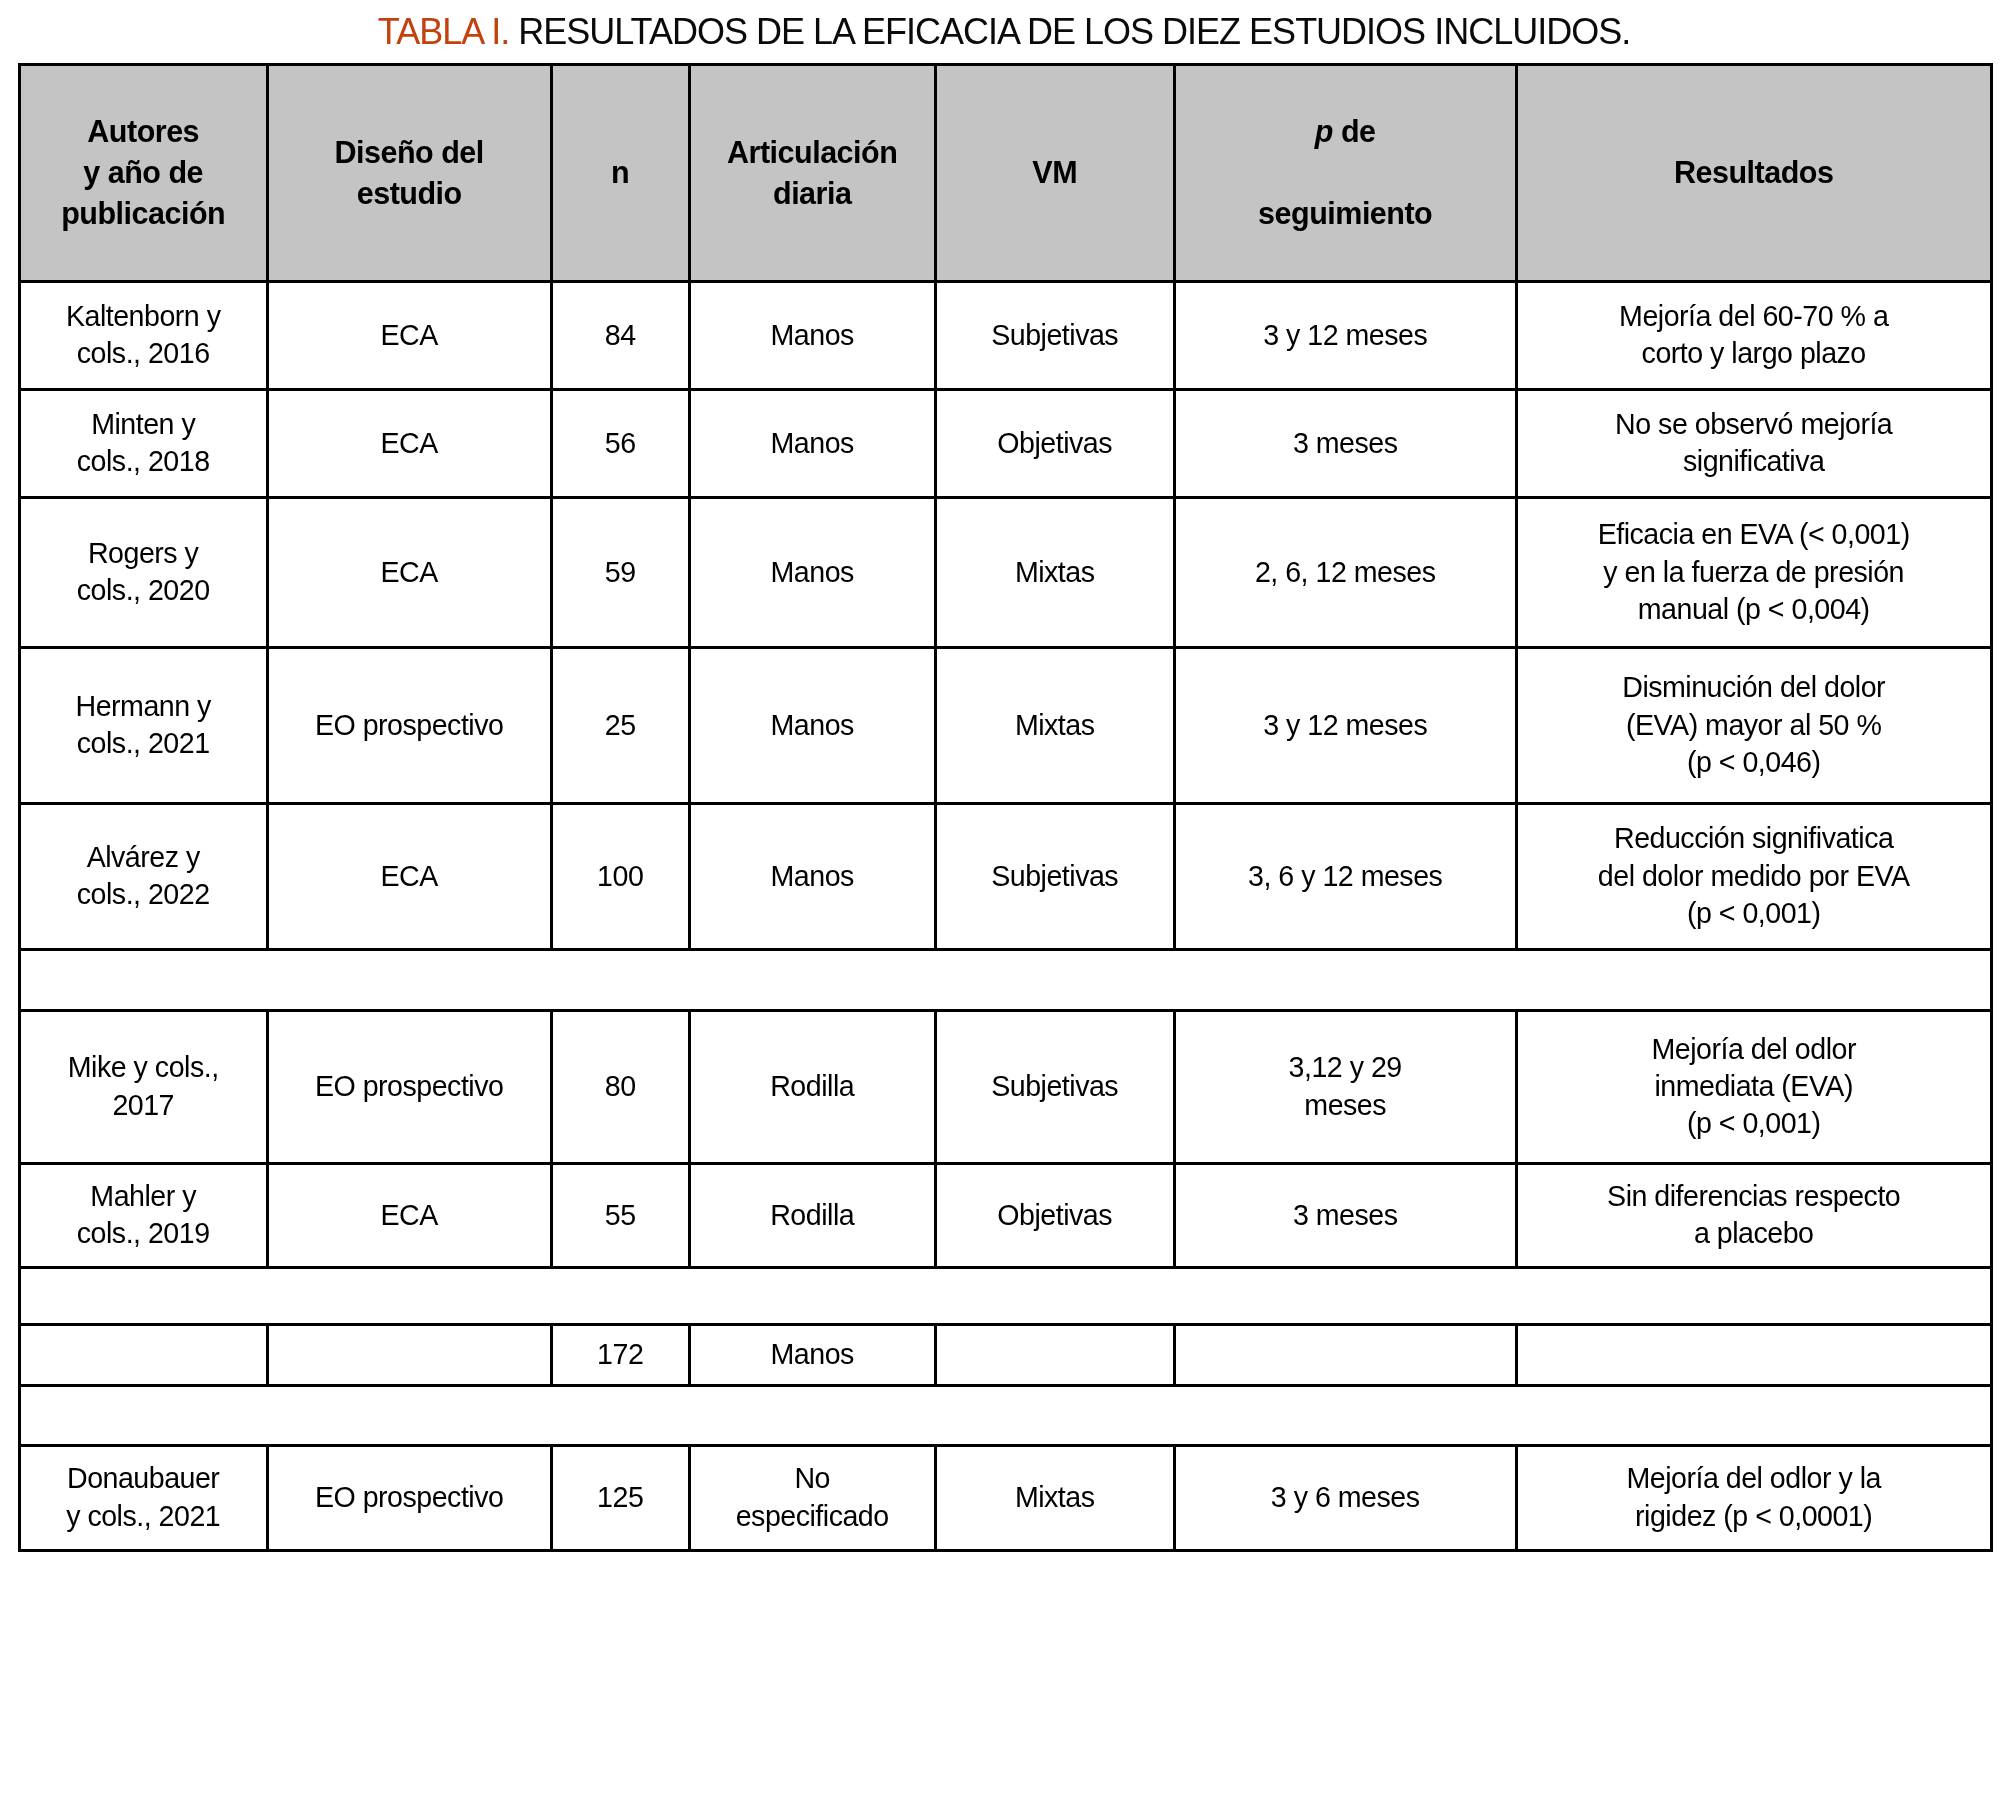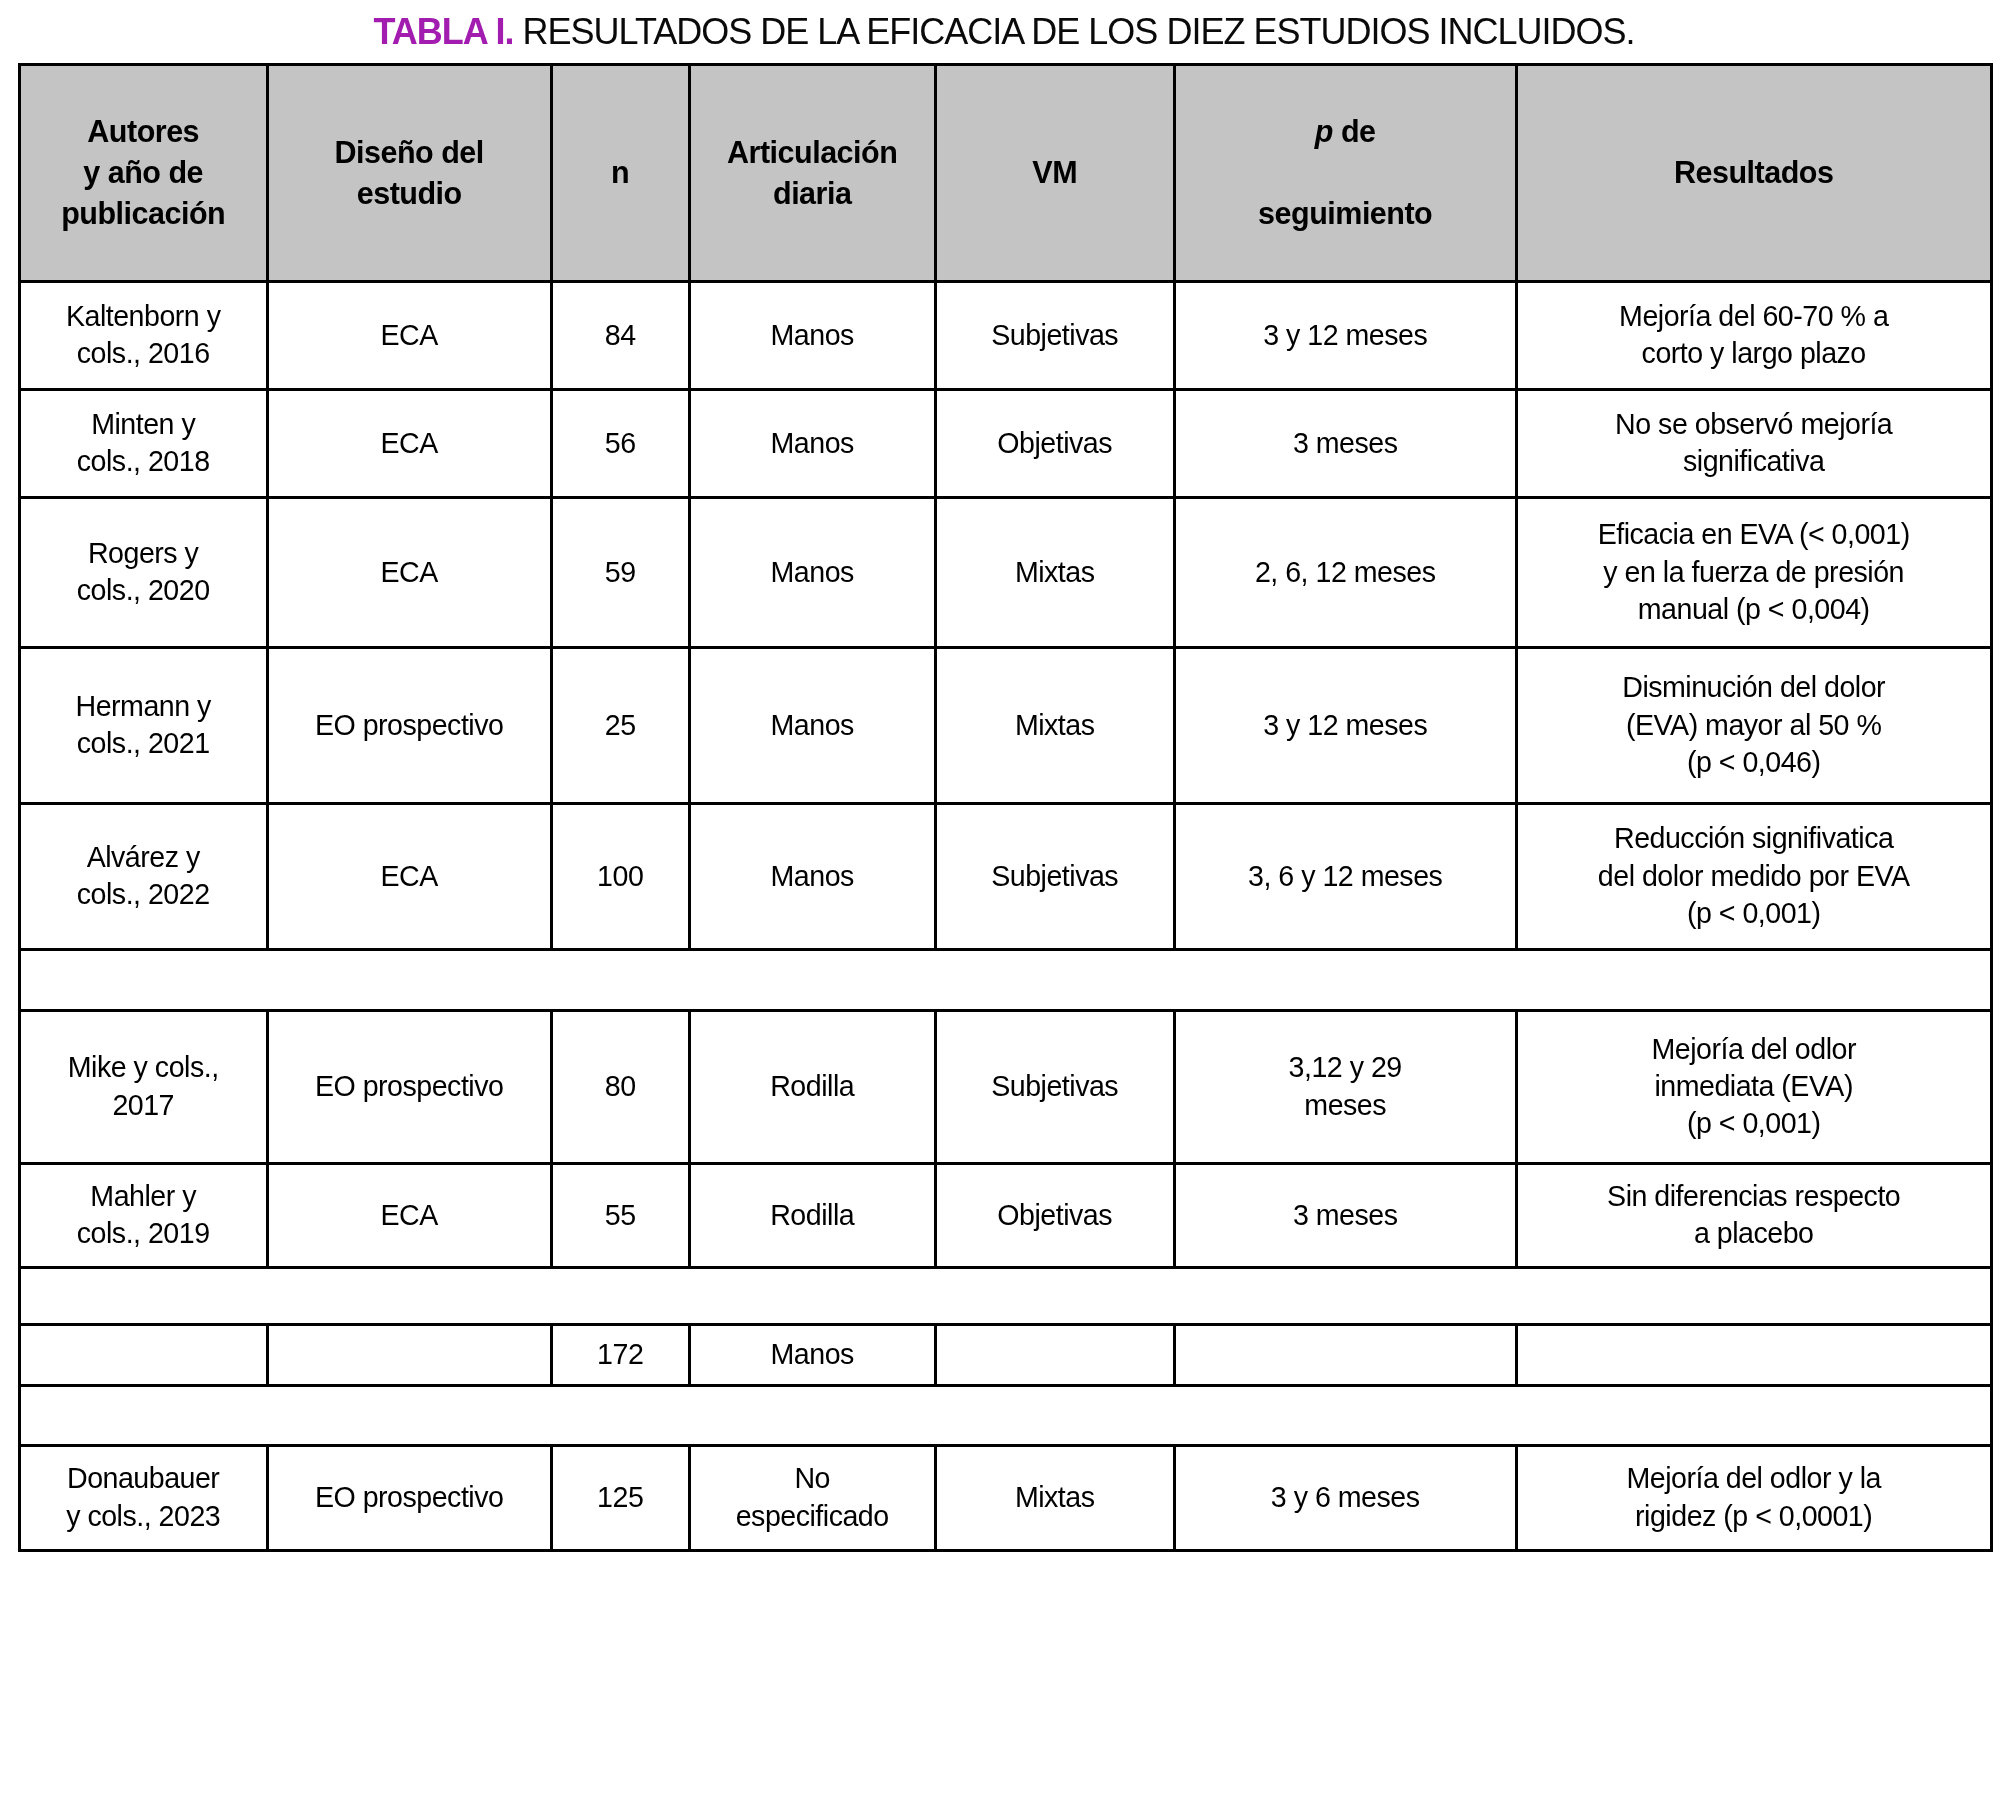--- a/index.html
+++ b/index.html
@@ -19,22 +19,22 @@
   }
   .title-row {
     text-align: center;
     font-size: 36px;
     letter-spacing: -1px;
     line-height: 1.2;
     margin: 0 0 9.9px 0;
     white-space: nowrap;
   }
   .title-label {
-    font-weight: bold;
-    color: #a21caf;
+    font-weight: normal;
+    color: #c2410c;
   }
   .title-text {
     color: #0a0a0a;
     font-weight: normal;
   }
   table.results-table {
     table-layout: fixed;
     width: 1972px;
     margin-left: 17.7px;
     border-collapse: collapse;
@@ -205,21 +205,21 @@
         <td>Manos</td>
         <td></td>
         <td></td>
         <td></td>
       </tr>
       <tr class="spacer-row" style="height:60px">
         <td colspan="7"></td>
       </tr>
       <tr style="height:105px">
         <td class="col-autores">Donaubauer
-y cols., 2023</td>
+y cols., 2021</td>
         <td>EO prospectivo</td>
         <td>125</td>
         <td>No
 especificado</td>
         <td>Mixtas</td>
         <td>3 y 6 meses</td>
         <td>Mejoría del odlor y la
 rigidez (p &lt; 0,0001)</td>
       </tr>
     </tbody>

